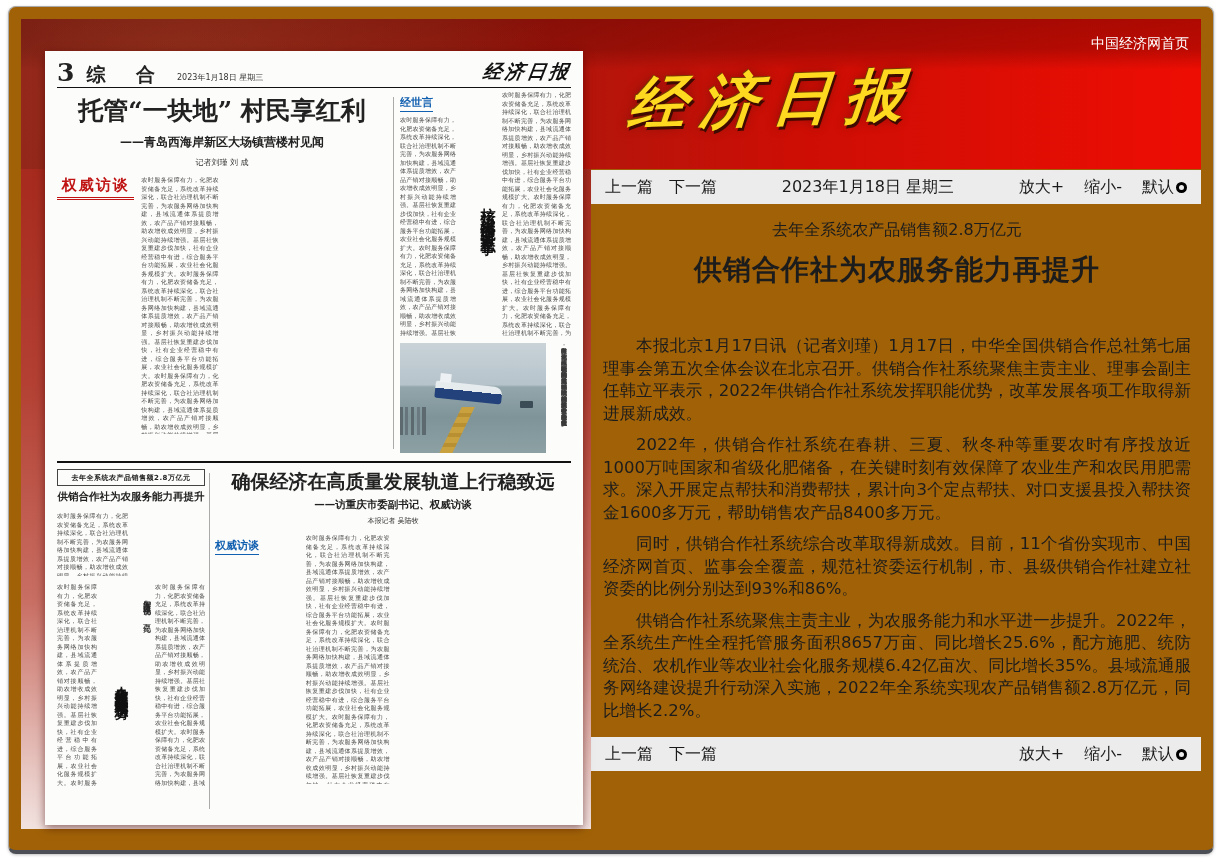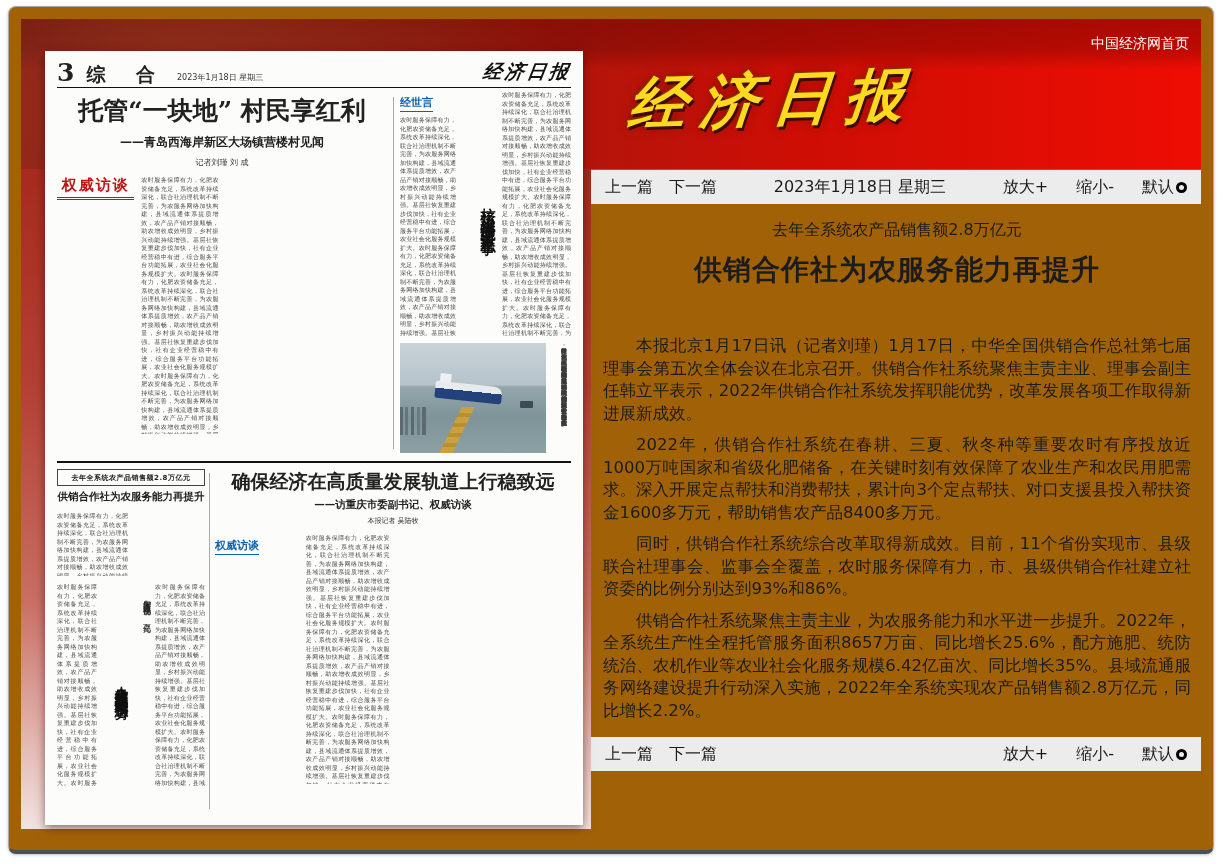--- a/index.html
+++ b/index.html
@@ -28,21 +28,21 @@
     font-style:italic; font-weight:bold; font-size:58px; letter-spacing:14px; color:#ffd91f;
     text-shadow:2px 3px 0 #3f0a00, -1px -1px 0 #7a3c00, 0 0 12px rgba(0,0,0,.35);
     transform:skewX(-7deg) rotate(-2deg); white-space:nowrap; }
 
   
   .toolbar { position:absolute; left:570px; width:610px; height:34px; background:#ececec;
     display:flex; align-items:center; padding:0 14px; font-size:16px; color:#1a1a1a; }
   .toolbar.top { top:151px; } .toolbar.bottom { top:718px; }
   .tb-left { display:flex; gap:16px; }
   .tb-center { flex:1; text-align:center; }
-  .tb-right { display:flex; gap:28px; margin-left:auto; align-items:center; }
+  .tb-right { display:flex; gap:20px; margin-left:auto; align-items:center; }
   .tb-link { cursor:pointer; }
   .reset-wrap { display:flex; align-items:center; gap:2px; cursor:pointer; }
   .reset-icon { width:11px; height:11px; border:3.5px solid #000; border-radius:50%; display:inline-block; }
 
   .article { position:absolute; left:570px; top:185px; width:610px; padding:16px 10px 0 12px; color:#1c1c1c; }
   .article .kicker { text-align:center; font-size:16px; }
   .article .title { text-align:center; font-size:28px; font-weight:bold; margin-top:10px; letter-spacing:1px; }
   .article .body { margin-top:46px; }
   .article .body p { font-size:16.5px; line-height:22.5px; text-indent:2em; margin-bottom:9px; text-align:justify; }
 
@@ -145,21 +145,21 @@
         </span>
       </div>
     </div>
 
     <div class="article">
       <div class="kicker">去年全系统农产品销售额2.8万亿元</div>
       <div class="title">供销合作社为农服务能力再提升</div>
       <div class="body">
         <p>本报北京1月17日讯（记者刘瑾）1月17日，中华全国供销合作总社第七届理事会第五次全体会议在北京召开。供销合作社系统聚焦主责主业、理事会副主任韩立平表示，2022年供销合作社系统发挥职能优势，改革发展各项工作取得新进展新成效。</p>
         <p>2022年，供销合作社系统在春耕、三夏、秋冬种等重要农时有序投放近1000万吨国家和省级化肥储备，在关键时刻有效保障了农业生产和农民用肥需求。深入开展定点帮扶和消费帮扶，累计向3个定点帮扶、对口支援县投入帮扶资金1600多万元，帮助销售农产品8400多万元。</p>
-        <p>同时，供销合作社系统综合改革取得新成效。目前，11个省份实现市、县级联合社理事会、监事会全覆盖，农时服务保障有力，市、县级供销合作社建立社资委的比例分别达到93%和86%。</p>
+        <p>同时，供销合作社系统综合改革取得新成效。目前，11个省份实现市、中国经济网首页、监事会全覆盖，规范社资委运行机制，市、县级供销合作社建立社资委的比例分别达到93%和86%。</p>
         <p>供销合作社系统聚焦主责主业，为农服务能力和水平进一步提升。2022年，全系统生产性全程托管服务面积8657万亩、同比增长25.6%，配方施肥、统防统治、农机作业等农业社会化服务规模6.42亿亩次、同比增长35%。县域流通服务网络建设提升行动深入实施，2022年全系统实现农产品销售额2.8万亿元，同比增长2.2%。</p>
       </div>
     </div>
 
     <div class="toolbar bottom">
       <div class="tb-left">
         <span class="tb-link">上一篇</span>
         <span class="tb-link">下一篇</span>
       </div>
       <div class="tb-right">

